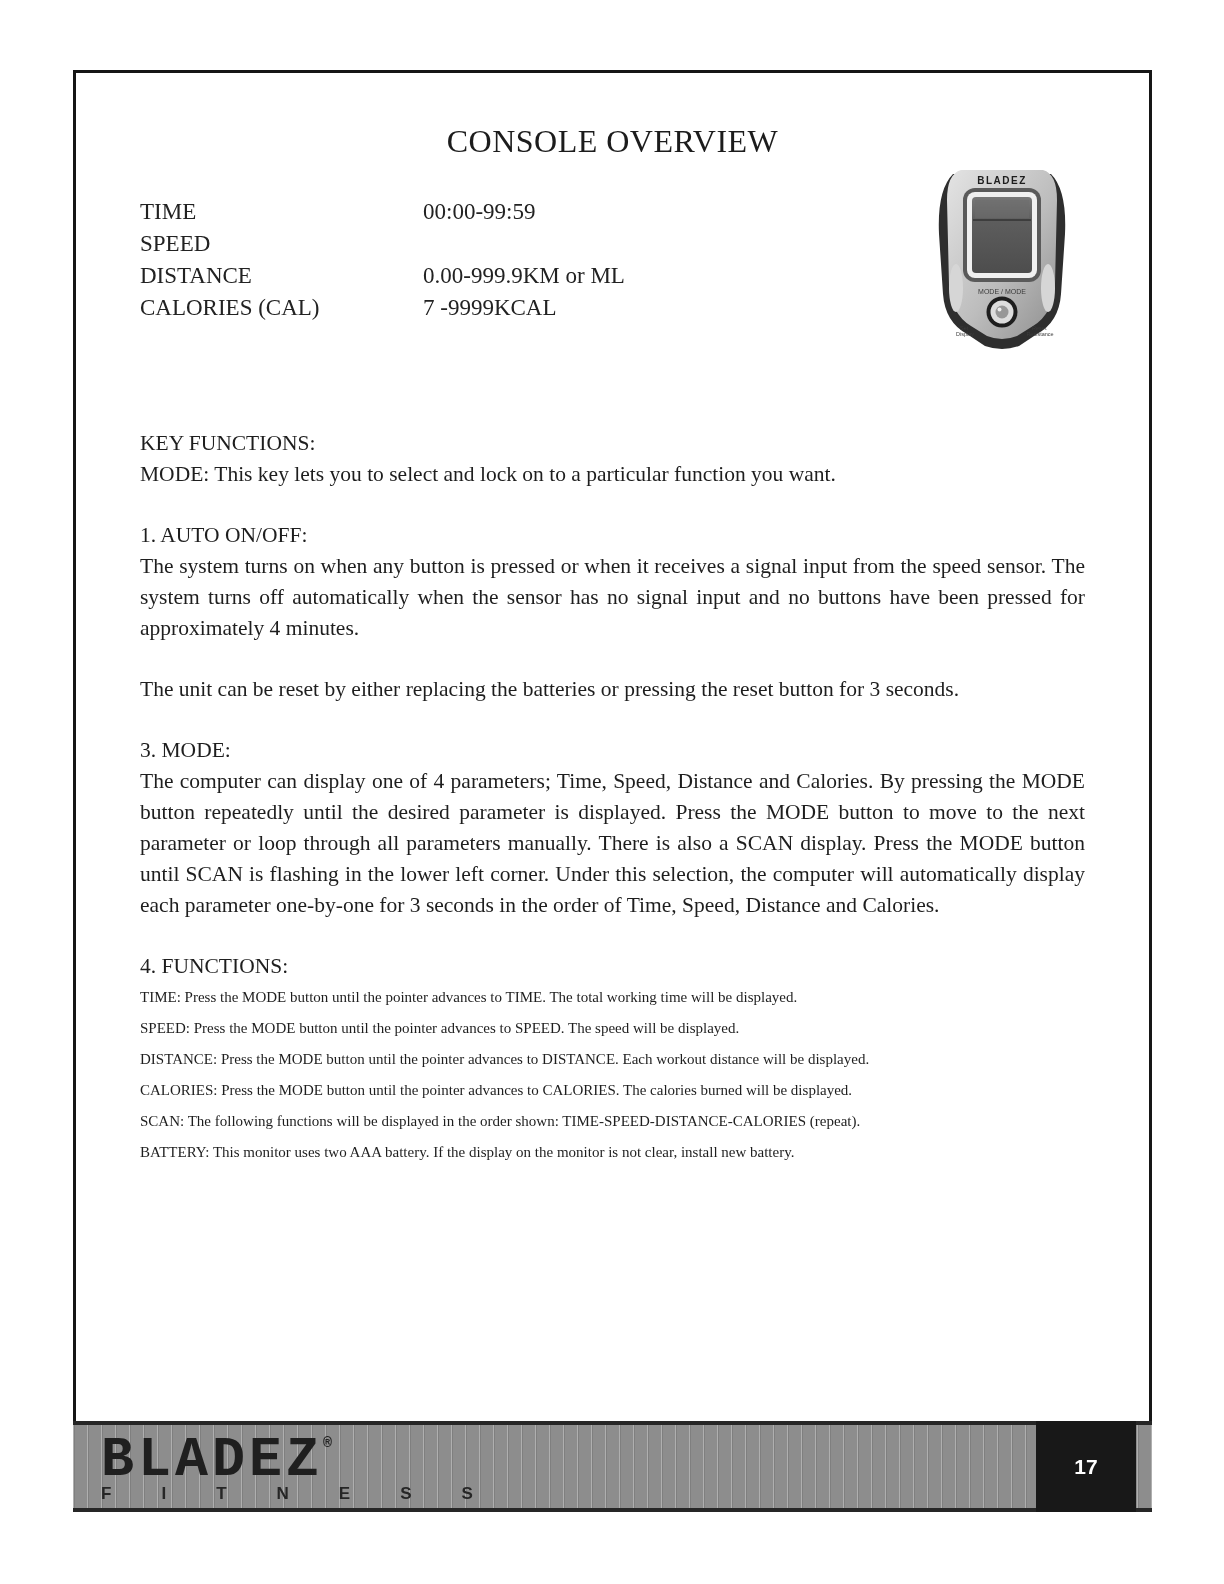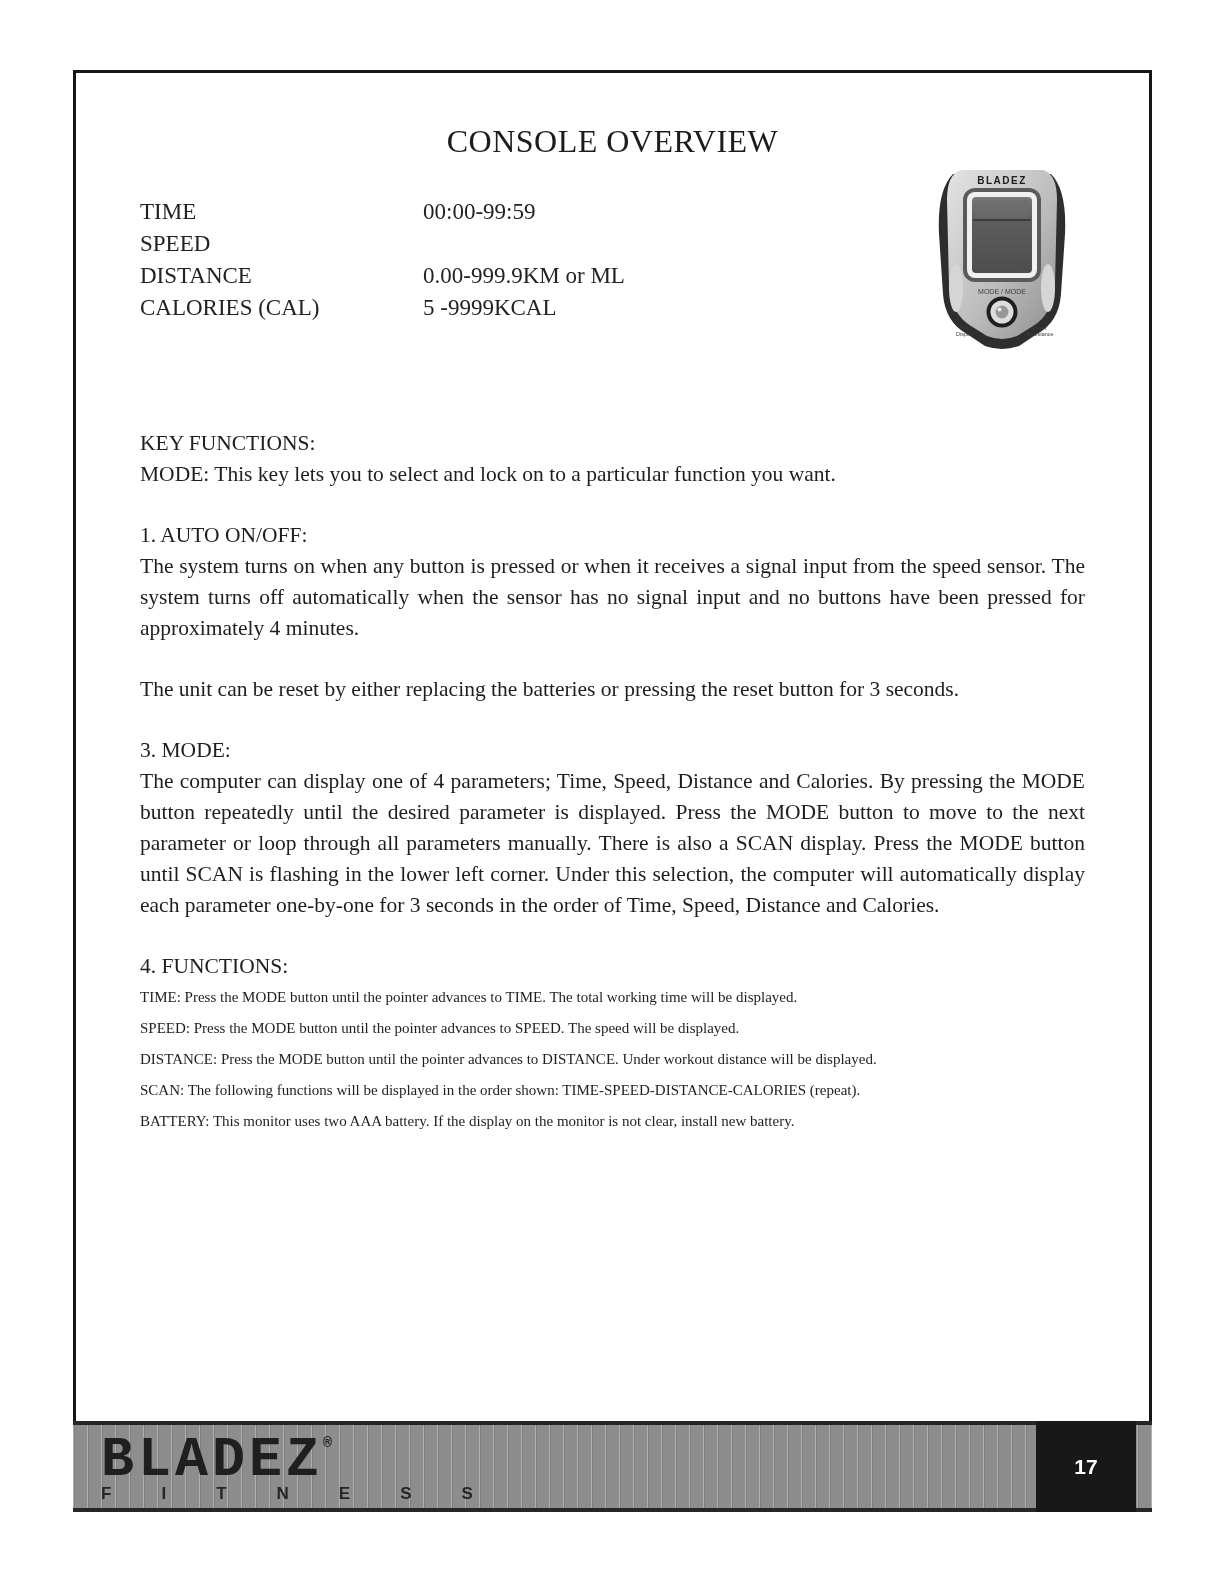--- a/index.html
+++ b/index.html
@@ -97,21 +97,21 @@
         </div>
         <div class="spec-row">
           <div class="spec-label">SPEED</div>
         </div>
         <div class="spec-row">
           <div class="spec-label">DISTANCE</div>
           <div class="spec-value">0.00-999.9KM or ML</div>
         </div>
         <div class="spec-row">
           <div class="spec-label">CALORIES (CAL)</div>
-          <div class="spec-value">5 -9999KCAL</div>
+          <div class="spec-value">7 -9999KCAL</div>
         </div>
       </div>
 
       <svg class="console-img" viewBox="0 0 158 188" xmlns="http://www.w3.org/2000/svg">
         <defs>
           <linearGradient id="gbody" x1="0" y1="0" x2="1" y2="1">
             <stop offset="0" stop-color="#e4e4e4"></stop>
             <stop offset="0.55" stop-color="#bdbdbd"></stop>
             <stop offset="1" stop-color="#8f8f8f"></stop>
           </linearGradient>
@@ -170,21 +170,22 @@
 
     <div class="section">
       <div class="sec-heading">3. MODE:</div>
       <p class="sec-body">The computer can display one of 4 parameters; Time, Speed, Distance and Calories. By pressing the MODE button repeatedly until the desired parameter is displayed. Press the MODE button to move to the next parameter or loop through all parameters manually. There is also a SCAN display. Press the MODE button until SCAN is flashing in the lower left corner. Under this selection, the computer will automatically display each parameter one-by-one for 3 seconds in the order of Time, Speed, Distance and Calories.</p>
     </div>
 
     <div class="section">
       <div class="sec-heading">4. FUNCTIONS:</div>
       <p class="fn-item">TIME: Press the MODE button until the pointer advances to TIME.  The total working time will be displayed.</p>
       <p class="fn-item">SPEED: Press the MODE button until the pointer advances to SPEED. The speed will be displayed.</p>
-      <p class="fn-item">DISTANCE: Press the MODE button until the pointer advances to DISTANCE. Under workout distance will be displayed.</p>
+      <p class="fn-item">DISTANCE: Press the MODE button until the pointer advances to DISTANCE. Each workout distance will be displayed.</p>
+      <p class="fn-item">CALORIES: Press the MODE button until the pointer advances to CALORIES. The calories burned will be displayed.</p>
       <p class="fn-item">SCAN: The following functions will be displayed in the order shown: TIME-SPEED-DISTANCE-CALORIES (repeat).</p>
       <p class="fn-item">BATTERY: This monitor uses two AAA battery. If the display on the monitor is not clear, install new battery.</p>
     </div>
 
   </div>
 
   <div class="footer-bar">
     <div class="footer-logo">
       <div class="logo-main"><span>BLADEZ</span><span class="logo-reg">®</span></div>
       <div class="logo-sub">

